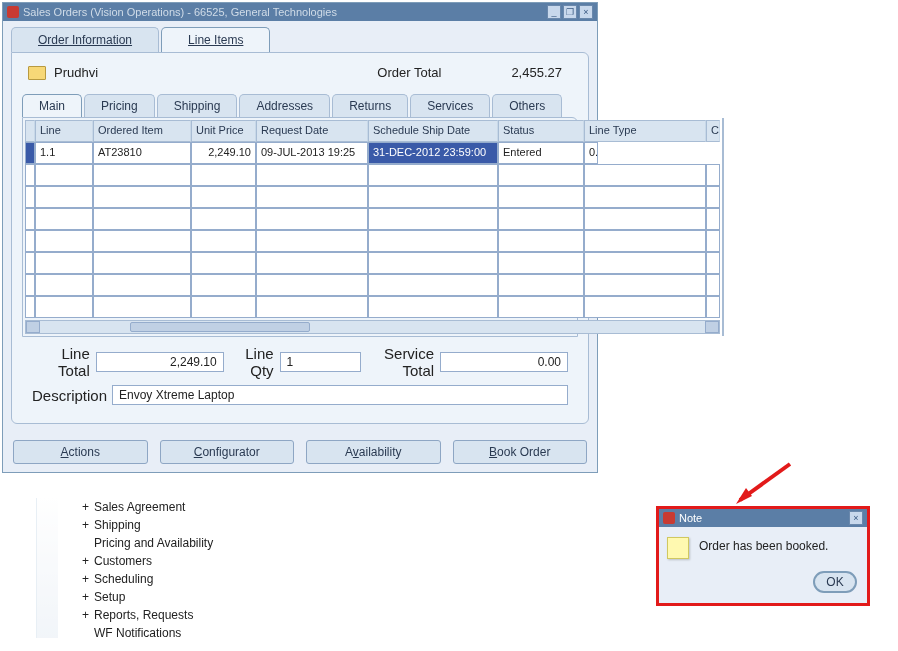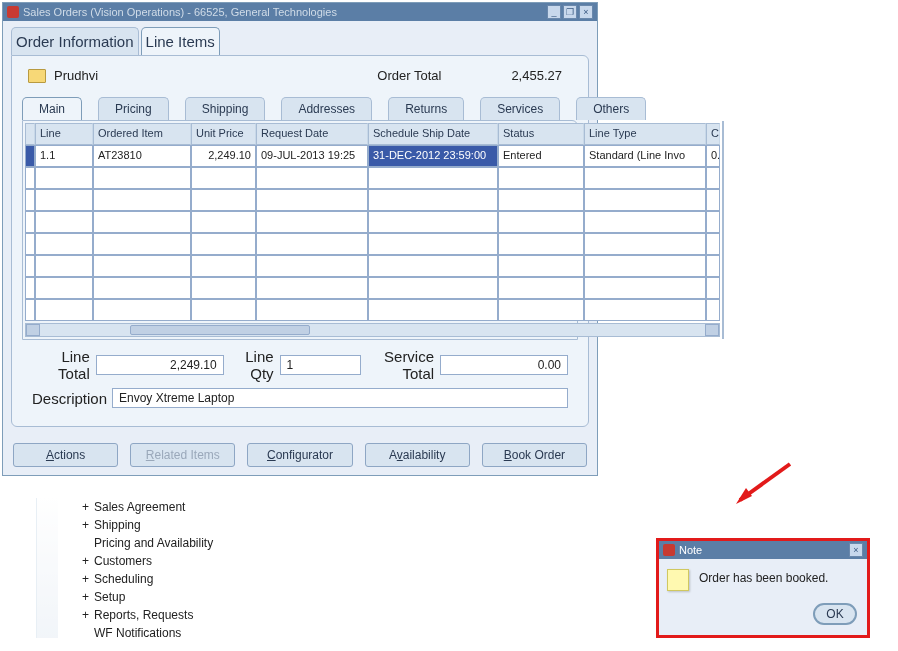--- a/index.html
+++ b/index.html
@@ -46,28 +46,29 @@
     display: flex; align-items: center; justify-content: center;
     color: #3a5a82;
     cursor: pointer;
   }
   .top-tabs {
     display: flex;
     padding: 6px 8px 0 8px;
     gap: 2px;
   }
   .top-tab {
-    padding: 5px 4px;
+    padding: 5px 26px;
     background: #d8e4f0;
     border: 1px solid #a8bcd4;
     border-bottom: none;
     border-radius: 5px 5px 0 0;
     color: #2a3a52;
     cursor: pointer;
-    font-size: 15px;
+    font-size: 12px;
+    text-decoration: underline;
   }
   .top-tab.active {
     background: #eef4fa;
     border-color: #7e9db9;
   }
   .content-area {
     margin: 0 8px 8px 8px;
     background: #eef4fa;
     border: 1px solid #a8bcd4;
     border-radius: 0 6px 6px 6px;
@@ -83,21 +84,21 @@
     background: #f7d877;
     border: 1px solid #b89a40;
     border-radius: 1px;
     margin-right: 8px;
   }
   .context-name { font-size: 13px; color: #222; }
   .order-total-lbl { margin-left: auto; margin-right: 70px; font-size: 13px; color: #222; }
   .order-total-val { font-size: 13px; color: #222; margin-right: 10px; }
   .sub-tabs {
     display: flex;
-    gap: 16px;
+    gap: 2px;
   }
   .sub-tab {
     padding: 4px 16px;
     background: #d8e4f0;
     border: 1px solid #a8bcd4;
     border-bottom: none;
     border-radius: 5px 5px 0 0;
     color: #2a3a52;
     cursor: pointer;
     font-size: 12px;
@@ -218,21 +219,20 @@
     left: 730px; top: 460px;
     width: 64px; height: 54px;
     pointer-events: none;
   }
   .note-dialog {
     position: absolute;
     left: 656px; top: 506px;
     width: 214px;
     background: #e8eef7;
     border: 3px solid #e21a1a;
-    margin-top: 32px;
   }
   .note-title {
     background: #5b7ea6;
     height: 18px;
     display: flex;
     align-items: center;
     color: #fff;
     font-size: 11px;
     padding: 0 4px;
   }
@@ -333,21 +333,20 @@
               <div class="cell c-last">C</div>
             </div>
             <div class="grid-row">
               <div class="cell row-marker active"></div>
               <div class="cell c-line">1.1</div>
               <div class="cell c-item">AT23810</div>
               <div class="cell c-price right">2,249.10</div>
               <div class="cell c-req">09-JUL-2013 19:25</div>
               <div class="cell c-ship highlight">31-DEC-2012 23:59:00</div>
               <div class="cell c-status">Entered</div>
-              <div class="cell c-type">Standard (Line Invo</div>
               <div class="cell c-last">0.</div>
             </div>
 
             <div class="grid-row">
                 <div class="cell row-marker"></div>
                 <div class="cell c-line"></div>
                 <div class="cell c-item"></div>
                 <div class="cell c-price"></div>
                 <div class="cell c-req"></div>
                 <div class="cell c-ship"></div>
@@ -447,23 +446,20 @@
         <div class="flabel" style="width:80px">Description</div>
         <div class="finput" style="flex:1">Envoy Xtreme Laptop</div>
       </div>
     </div>
   </div>
 
   <div class="action-bar">
     <div class="btn">
         <span><span class="ul">A</span><span>ctions</span></span>
       </div>
-    <div class="btn disabled">
-        <span><span class="ul">R</span><span>elated Items</span></span>
-      </div>
     <div class="btn">
         <span><span class="ul">C</span><span>onfigurator</span></span>
       </div>
     <div class="btn">
         <span><span>A</span><span class="ul">v</span><span>ailability</span></span>
       </div>
     <div class="btn">
         <span><span class="ul">B</span><span>ook Order</span></span>
       </div>
   </div>

